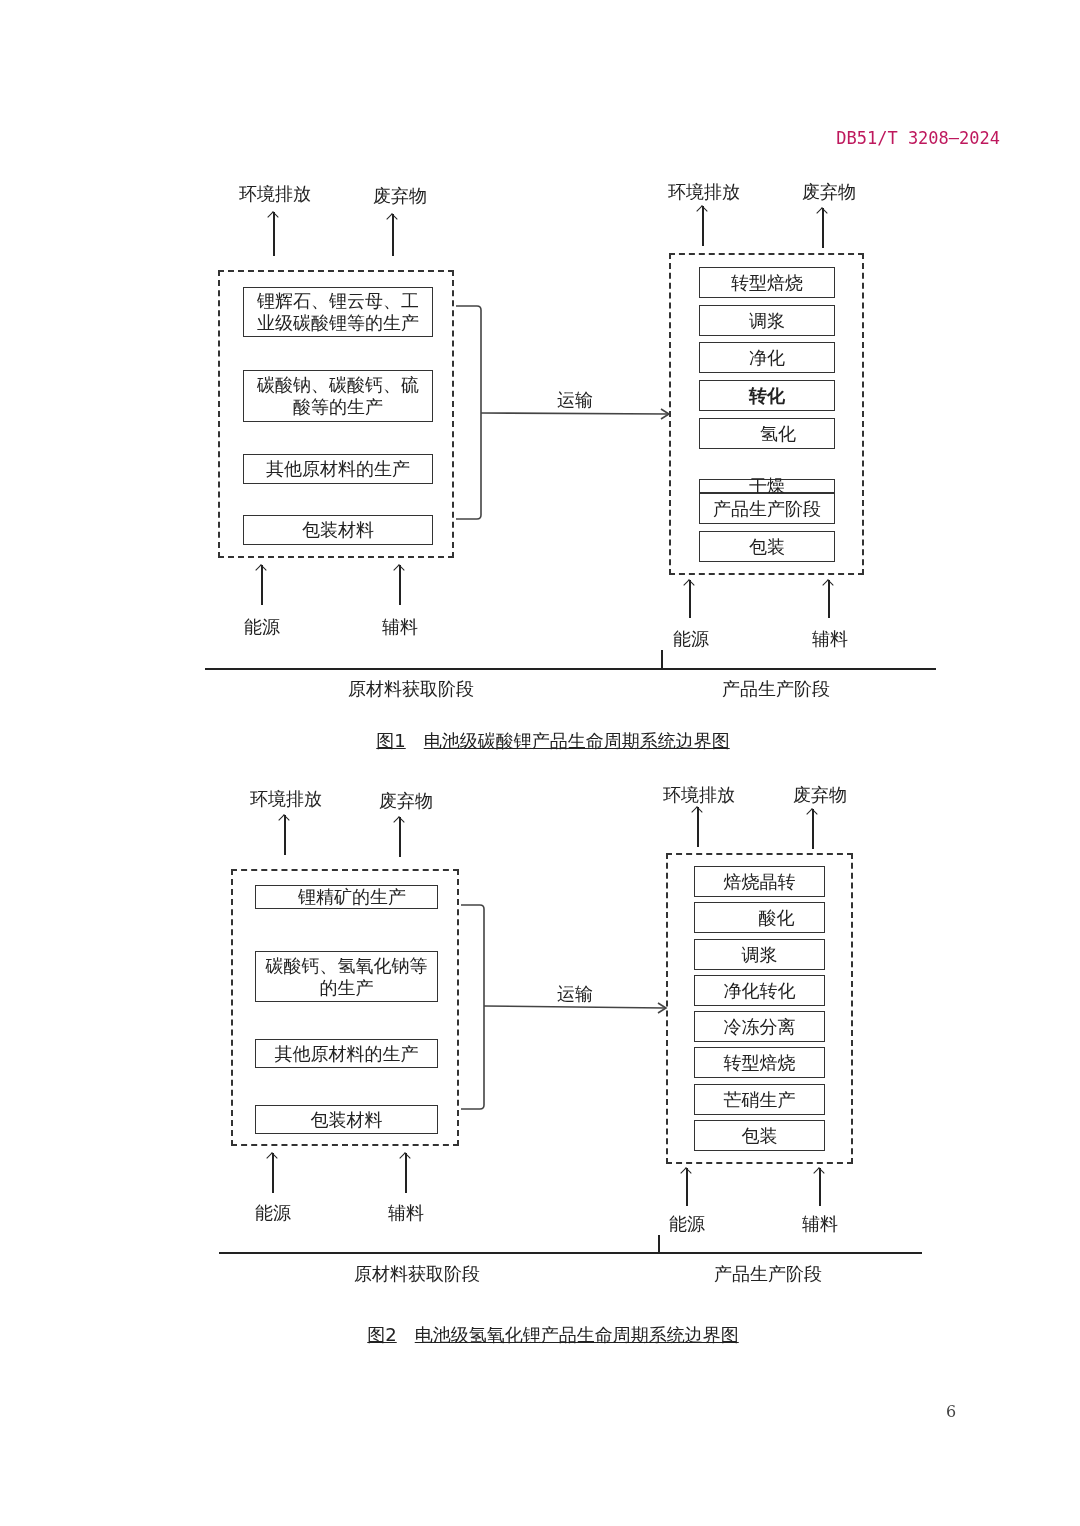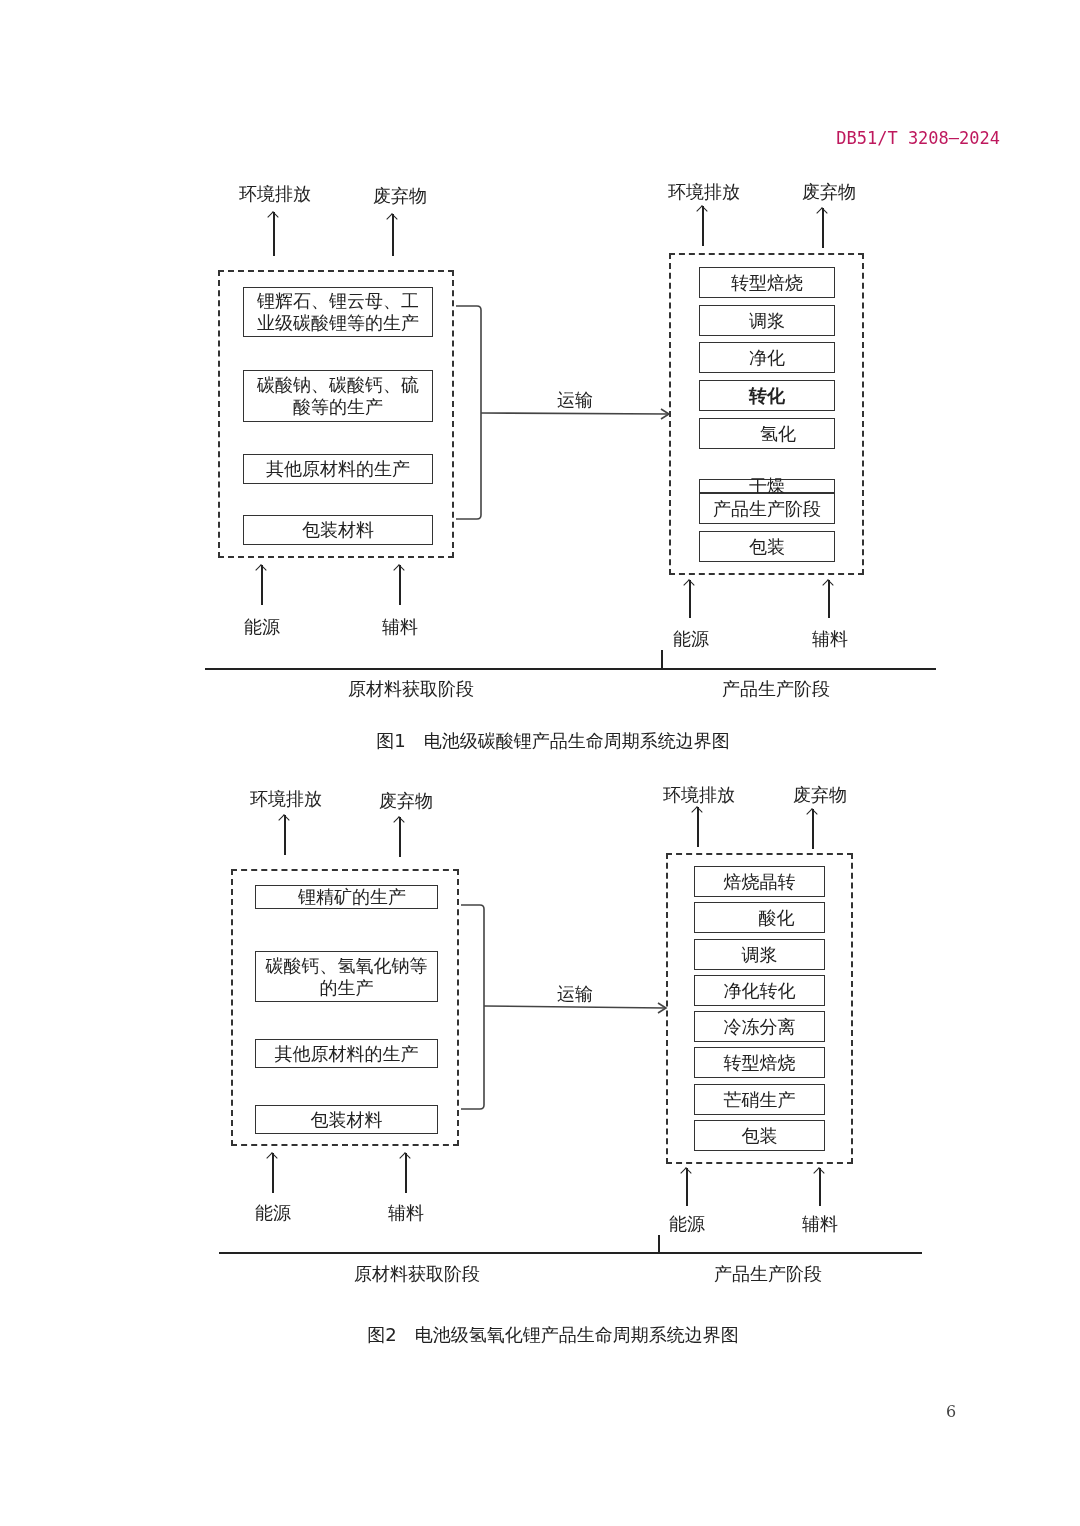--- a/index.html
+++ b/index.html
@@ -11,21 +11,21 @@
   .lbl { position:absolute; font-size:18px; color:#222; white-space:nowrap; transform:translateX(-50%); }
   .arrowv { position:absolute; width:1.6px; background:#222; }
   .arrowv::before { content:""; position:absolute; left:-4px; top:0; width:7px; height:7px;
             border-left:1.6px solid #222; border-top:1.6px solid #222; transform:rotate(45deg); transform-origin:center; margin-top:1px; }
   .dash { position:absolute; border:2px dashed #333; box-sizing:border-box; }
   .box { position:absolute; border:1.8px solid #333; box-sizing:border-box; background:#fff;
          display:flex; align-items:center; justify-content:center; text-align:center;
          font-size:18px; line-height:22px; color:#222; padding:0 6px; }
   .hline { position:absolute; height:2px; background:#222; }
   .vtick { position:absolute; width:2px; background:#222; }
-  .caption { position:absolute; font-size:18px; color:#222; white-space:nowrap; transform:translateX(-50%); }
+  .caption { position:absolute; font-size:18px; color:#222; white-space:nowrap; transform:translateX(-50%);text-decoration:underline; }
   .caption .num { margin-right:18px; }
   .pagenum { position:absolute; left:946px; top:1402px; font-size:16px; color:#444;
              font-family:"DejaVu Serif", "Liberation Serif", serif; }
   svg.conn { position:absolute; left:0; top:0; overflow:visible; }
 </style>
 </head>
 <body>
 
 <div class="abs header">DB51/T 3208—2024</div>
 

